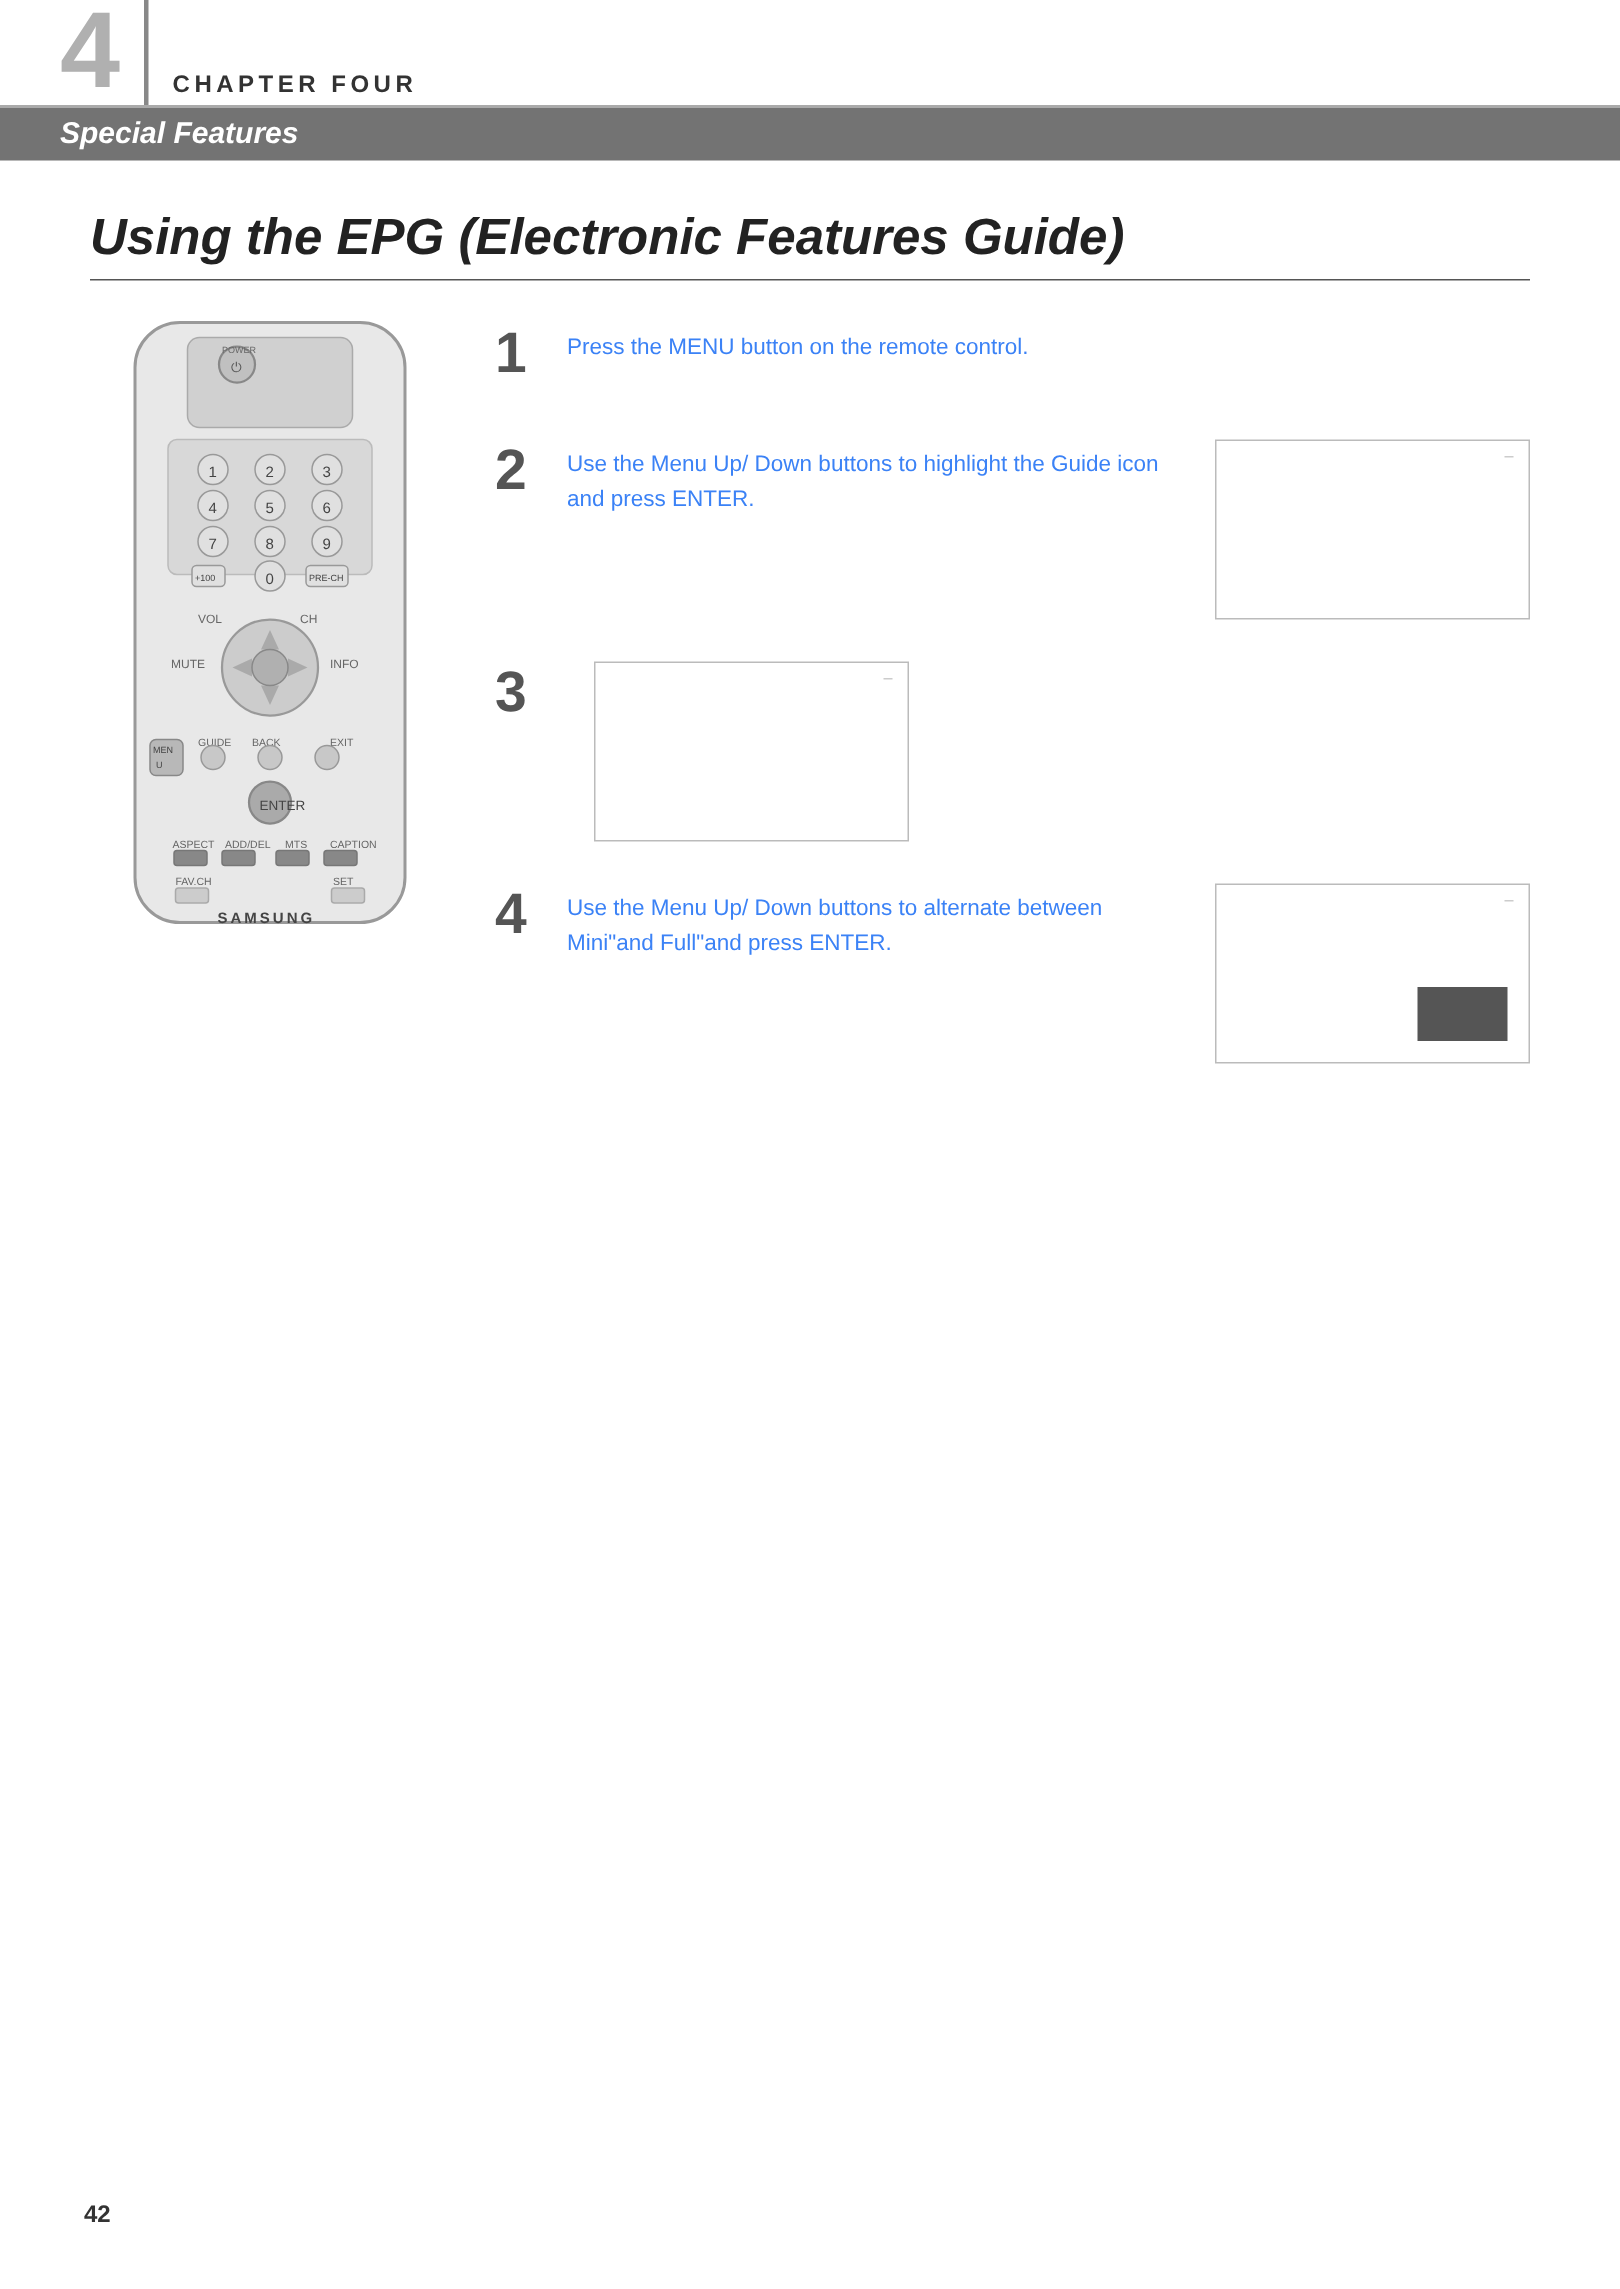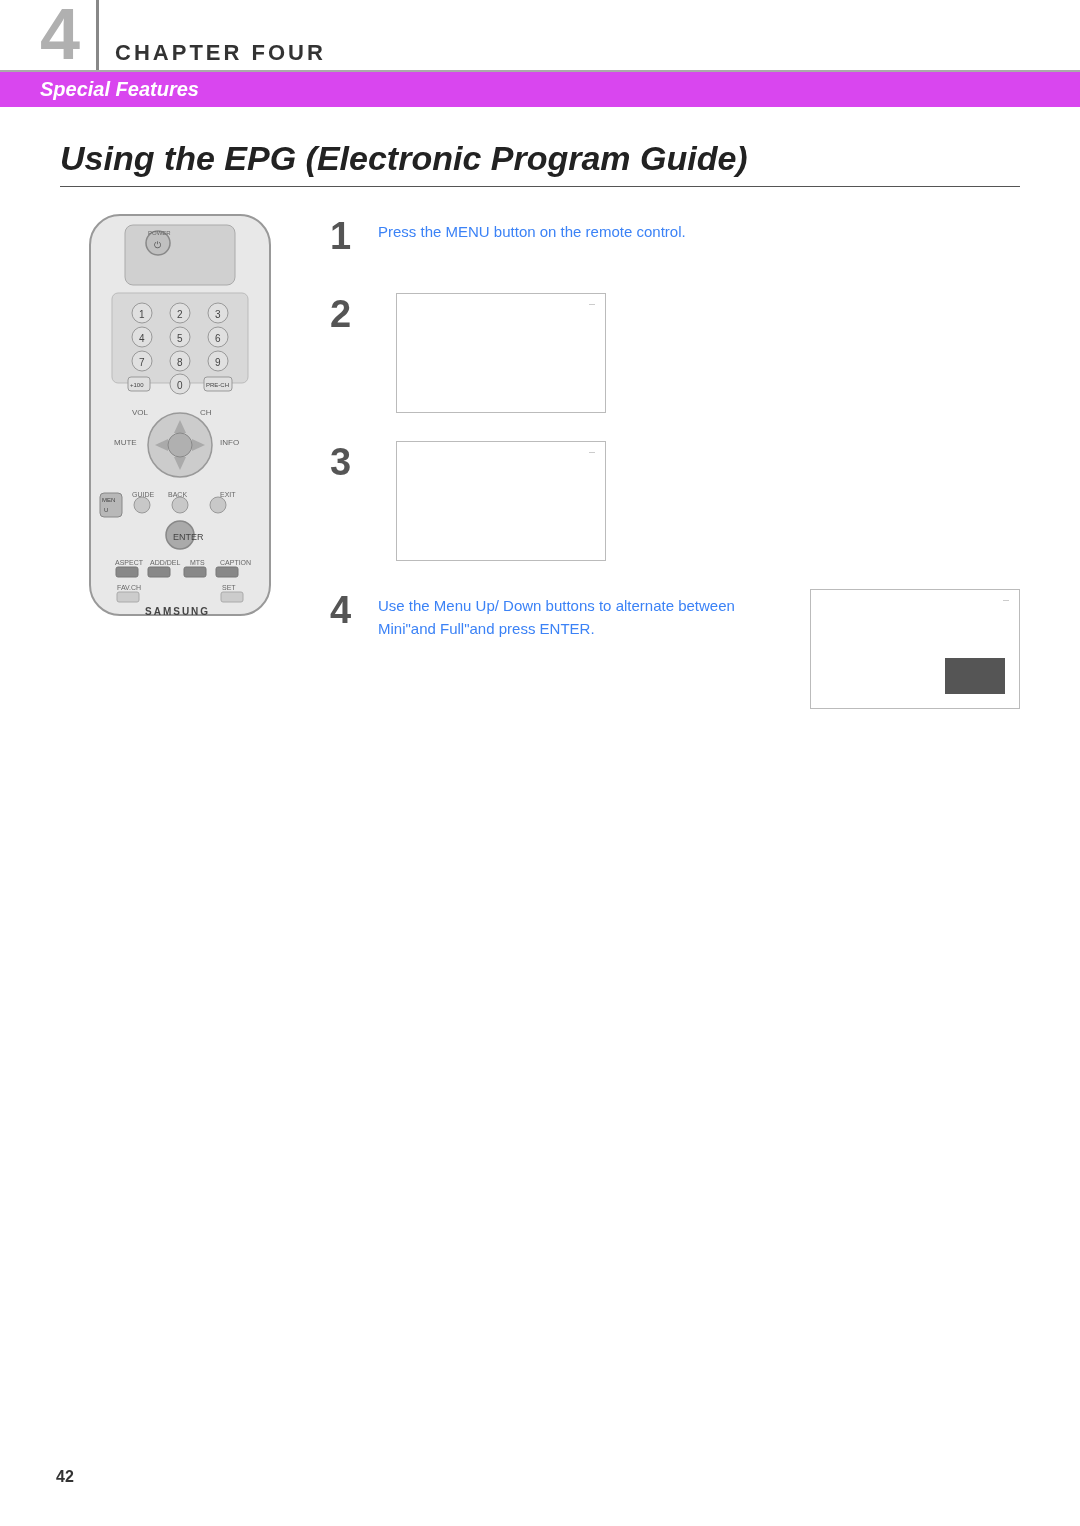--- a/index.html
+++ b/index.html
@@ -30,28 +30,28 @@
     }
     .chapter-title-block {
       display: flex;
       flex-direction: column;
       justify-content: flex-end;
       padding-bottom: 4px;
       border-left: 3px solid #888;
       padding-left: 16px;
     }
     .chapter-label {
-      font-size: 22px;
+      font-size: 16px;
       font-weight: bold;
       letter-spacing: 3px;
       color: #333;
       text-transform: uppercase;
     }
     .chapter-subtitle-bar {
-      background: #d946ef;
+      background: #737373;
       padding: 6px 40px 6px 40px;
       margin-top: 0;
     }
     .chapter-subtitle {
       font-size: 20px;
       font-style: italic;
       font-weight: bold;
       color: #fff;
     }
 
@@ -167,21 +167,21 @@
 <div class="header-bar">
   <div class="chapter-number">4</div>
   <div class="chapter-title-block">
     <span class="chapter-label">CHAPTER FOUR</span>
   </div>
 </div>
 <div class="chapter-subtitle-bar">
   <span class="chapter-subtitle">Special Features</span>
 </div>
 
-<div class="page-title">Using the EPG (Electronic Program Guide)</div>
+<div class="page-title">Using the EPG (Electronic Features Guide)</div>
 
 <div class="content-area">
 
   <div class="remote-col">
     <div class="remote-svg-container">
       <svg width="220" height="420" viewBox="0 0 220 420" xmlns="http://www.w3.org/2000/svg">
 
         <rect x="20" y="10" width="180" height="400" rx="30" ry="30" fill="#e8e8e8" stroke="#999" stroke-width="2"></rect>
 
         <rect x="55" y="20" width="110" height="60" rx="8" fill="#d0d0d0" stroke="#aaa" stroke-width="1"></rect>
@@ -275,20 +275,21 @@
 
   <div class="steps-col">
 
     <div class="step-row step1-row step-section">
       <div class="step-number">1</div>
       <div class="step-text">Press the MENU button on the remote control.</div>
     </div>
 
     <div class="step-row step-section">
       <div class="step-number">2</div>
+      <div class="step-text">Use the Menu Up/ Down buttons to highlight the Guide icon and press ENTER.</div>
       <div class="step-image-box">
 
         <div style="position:absolute;top:10px;right:10px;width:6px;height:1px;background:#ccc;"></div>
       </div>
     </div>
 
     <div class="step-row step-section">
       <div class="step-number">3</div>
       <div class="step-image-box">
         <div style="position:absolute;top:10px;right:10px;width:6px;height:1px;background:#ccc;"></div>

